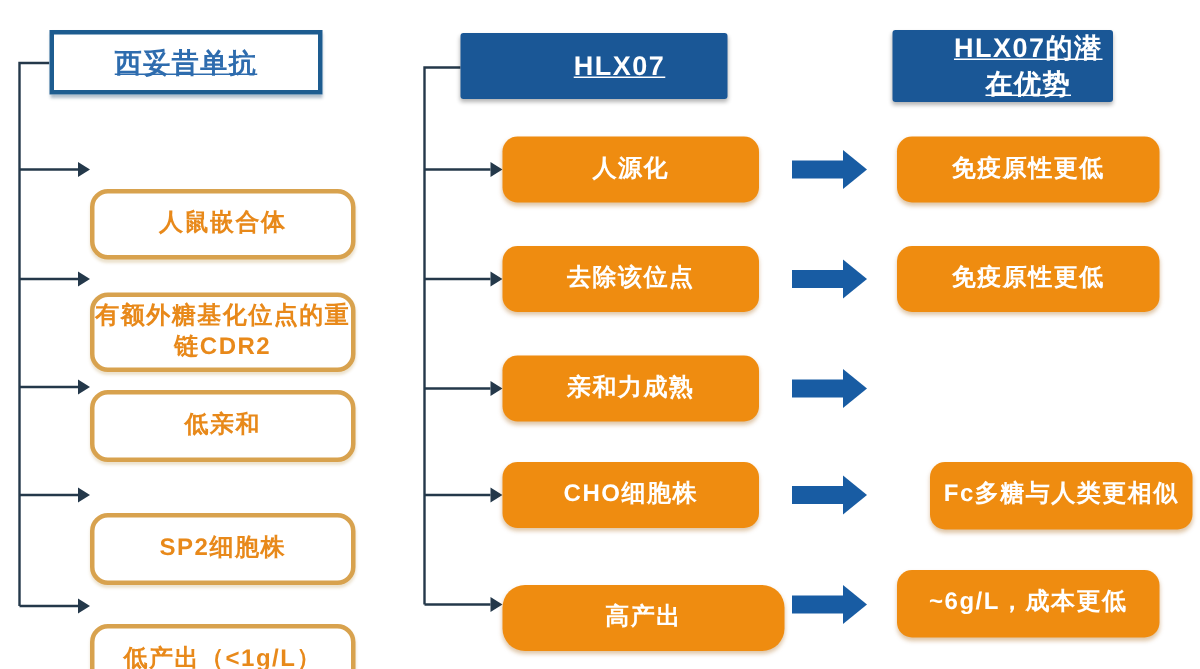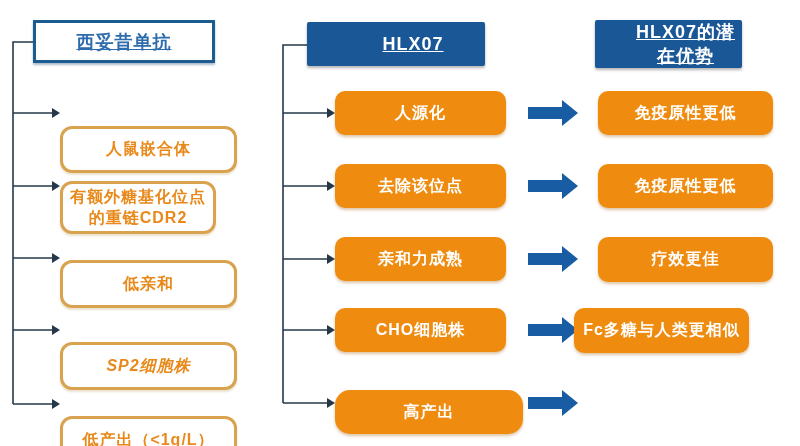--- a/index.html
+++ b/index.html
@@ -137,25 +137,25 @@
     <line class="ln" x1="283" y1="330" x2="327" y2="330"></line>
     <polygon class="ah" points="327,325 335,330 327,335"></polygon>
     <line class="ln" x1="283" y1="403" x2="327" y2="403"></line>
     <polygon class="ah" points="327,398 335,403 327,408"></polygon>
   </svg>
 
   <div class="hdr hdr-outline" style="left:33px; top:20px; width:182px; height:43px;">西妥昔单抗</div>
 
   <div class="box box-outline" style="left:60px; top:90px; width:177px; height:47px;">人鼠嵌合体</div>
 
-  <div class="box box-outline" style="left:60px; top:145px; width:156px; height:53px; padding:0 0;">有额外糖基化位点的重链CDR2</div>
+  <div class="box box-outline" style="left:60px; top:159px; width:177px; height:53px; padding:0 0;">有额外糖基化位点的重链CDR2</div>
 
   <div class="box box-outline" style="left:60px; top:224px; width:177px; height:48px;">低亲和</div>
 
-  <div class="box box-outline" style="left:60px; top:306px; width:177px; height:48px;font-style:italic;">SP2细胞株</div>
+  <div class="box box-outline" style="left:60px; top:306px; width:177px; height:48px;">SP2细胞株</div>
 
   <div class="box box-outline" style="left:60px; top:380px; width:177px; height:48px;">低产出（&lt;1g/L）</div>
 
   <div class="hdr hdr-solid" style="left:307px; top:22px; width:178px; height:44px;">HLX07</div>
 
   <div class="box box-solid" style="left:335px; top:91px; width:171px; height:44px;">人源化</div>
 
   <div class="box box-solid" style="left:335px; top:164px; width:171px; height:44px;">去除该位点</div>
 
   <div class="box box-solid" style="left:335px; top:237px; width:171px; height:44px;">亲和力成熟</div>
@@ -184,18 +184,18 @@
     <div class="shaft"></div>
       <div class="head"></div>
   </div>
 
   <div class="hdr hdr-solid" style="left:595px; top:20px; width:147px; height:48px;">HLX07的潜在优势</div>
 
   <div class="box box-solid" style="left:598px; top:91px; width:175px; height:44px;">免疫原性更低</div>
 
   <div class="box box-solid" style="left:598px; top:164px; width:175px; height:44px;">免疫原性更低</div>
 
-  <div class="box box-solid" style="left:598px; top:237px; width:175px; height:45px;">疗效更佳</div>
-
-  <div class="box box-solid" style="left:574px; top:308px; width:175px; height:45px;">Fc多糖与人类更相似</div>
-
+
+  <div class="box box-solid" style="left:620px; top:308px; width:175px; height:45px;">Fc多糖与人类更相似</div>
+
+  <div class="box box-solid" style="left:598px; top:380px; width:175px; height:45px;">~6g/L，成本更低</div>
 
 </div>
 
 </body></html>

